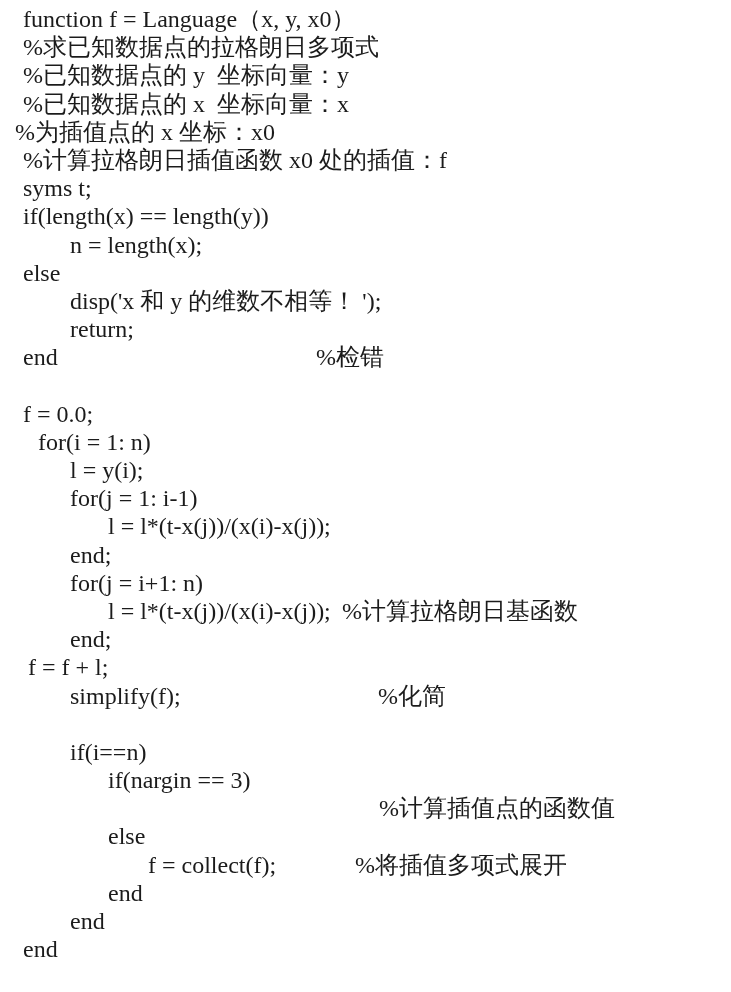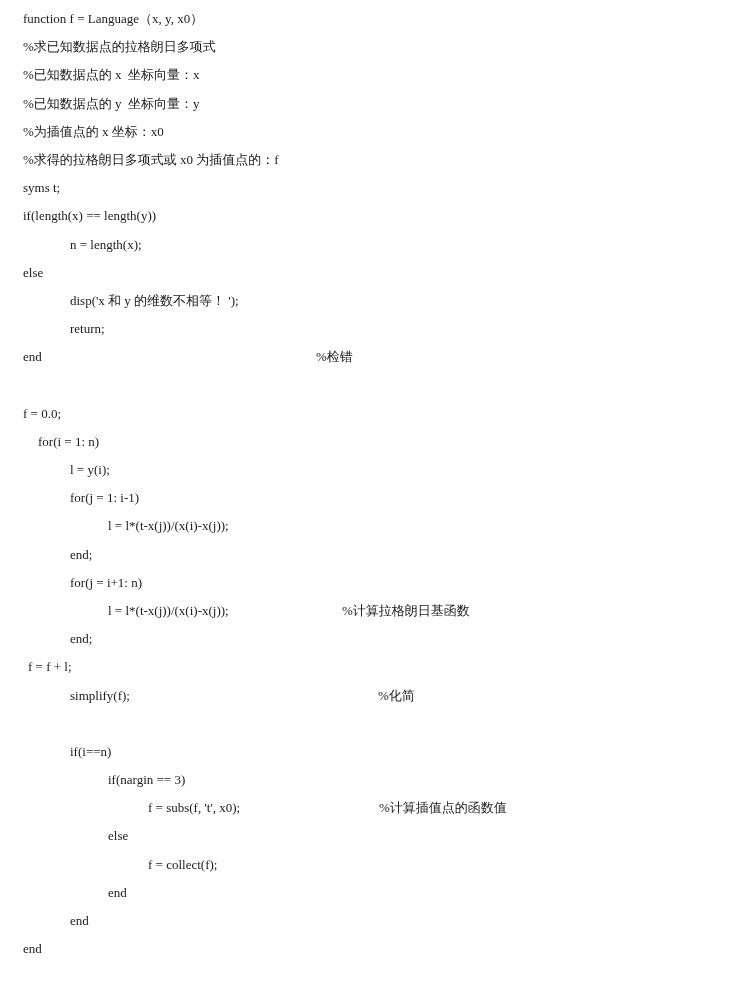--- a/index.html
+++ b/index.html
@@ -7,21 +7,21 @@
     padding: 0;
     background: #ffffff;
   }
   .page {
     position: relative;
     width: 731px;
     height: 992px;
     background: #ffffff;
     color: #1b1b1b;
     font-family: "Liberation Serif", "DejaVu Serif", serif;
-    font-size: 13px;
+    font-size: 24px;
     padding-top: 5px;
     box-sizing: border-box;
     overflow: hidden;
   }
   .line {
     position: relative;
     height: 28.2px;
     line-height: 28.2px;
     white-space: pre;
   }
@@ -34,24 +34,24 @@
     white-space: pre;
   }
 </style>
 </head>
 <body>
 
 <div class="page">
 
   <div class="line"><span class="code" style="margin-left:23px">function f = Language（x, y, x0）</span></div>
   <div class="line"><span class="code" style="margin-left:23px">%求已知数据点的拉格朗日多项式</span></div>
+  <div class="line"><span class="code" style="margin-left:23px">%已知数据点的 y  坐标向量：y</span></div>
   <div class="line"><span class="code" style="margin-left:23px">%已知数据点的 x  坐标向量：x</span></div>
-  <div class="line"><span class="code" style="margin-left:23px">%已知数据点的 y  坐标向量：y</span></div>
-  <div class="line"><span class="code" style="margin-left:23px">%为插值点的 x 坐标：x0</span></div>
-  <div class="line"><span class="code" style="margin-left:23px">%求得的拉格朗日多项式或 x0 为插值点的：f</span></div>
+  <div class="line"><span class="code" style="margin-left:15px">%为插值点的 x 坐标：x0</span></div>
+  <div class="line"><span class="code" style="margin-left:23px">%计算拉格朗日插值函数 x0 处的插值：f</span></div>
   <div class="line"><span class="code" style="margin-left:23px">syms t;</span></div>
   <div class="line"><span class="code" style="margin-left:23px">if(length(x) == length(y))</span></div>
   <div class="line"><span class="code" style="margin-left:70px">n = length(x);</span></div>
   <div class="line"><span class="code" style="margin-left:23px">else</span></div>
   <div class="line"><span class="code" style="margin-left:70px">disp('x 和 y 的维数不相等！ ');</span></div>
   <div class="line"><span class="code" style="margin-left:70px">return;</span></div>
   <div class="line"><span class="code" style="margin-left:23px">end</span><span class="comment" style="left:316px">%检错</span></div>
   <div class="line"></div>
   <div class="line"><span class="code" style="margin-left:23px">f = 0.0;</span></div>
   <div class="line"><span class="code" style="margin-left:38px">for(i = 1: n)</span></div>
@@ -60,20 +60,20 @@
   <div class="line"><span class="code" style="margin-left:108px">l = l*(t-x(j))/(x(i)-x(j));</span></div>
   <div class="line"><span class="code" style="margin-left:70px">end;</span></div>
   <div class="line"><span class="code" style="margin-left:70px">for(j = i+1: n)</span></div>
   <div class="line"><span class="code" style="margin-left:108px">l = l*(t-x(j))/(x(i)-x(j));</span><span class="comment" style="left:342px">%计算拉格朗日基函数</span></div>
   <div class="line"><span class="code" style="margin-left:70px">end;</span></div>
   <div class="line"><span class="code" style="margin-left:28px">f = f + l;</span></div>
   <div class="line"><span class="code" style="margin-left:70px">simplify(f);</span><span class="comment" style="left:378px">%化简</span></div>
   <div class="line"></div>
   <div class="line"><span class="code" style="margin-left:70px">if(i==n)</span></div>
   <div class="line"><span class="code" style="margin-left:108px">if(nargin == 3)</span></div>
-  <div class="line"><span class="code" style="margin-left:148px">f = subs(f, 't', x0);</span><span class="comment" style="left:379px">%计算插值点的函数值</span></div>
+  <div class="line"><span class="comment" style="left:379px">%计算插值点的函数值</span></div>
   <div class="line"><span class="code" style="margin-left:108px">else</span></div>
-  <div class="line"><span class="code" style="margin-left:148px">f = collect(f);</span></div>
+  <div class="line"><span class="code" style="margin-left:148px">f = collect(f);</span><span class="comment" style="left:355px">%将插值多项式展开</span></div>
   <div class="line"><span class="code" style="margin-left:108px">end</span></div>
   <div class="line"><span class="code" style="margin-left:70px">end</span></div>
   <div class="line"><span class="code" style="margin-left:23px">end</span></div>
 
 </div>
 
 </body></html>

